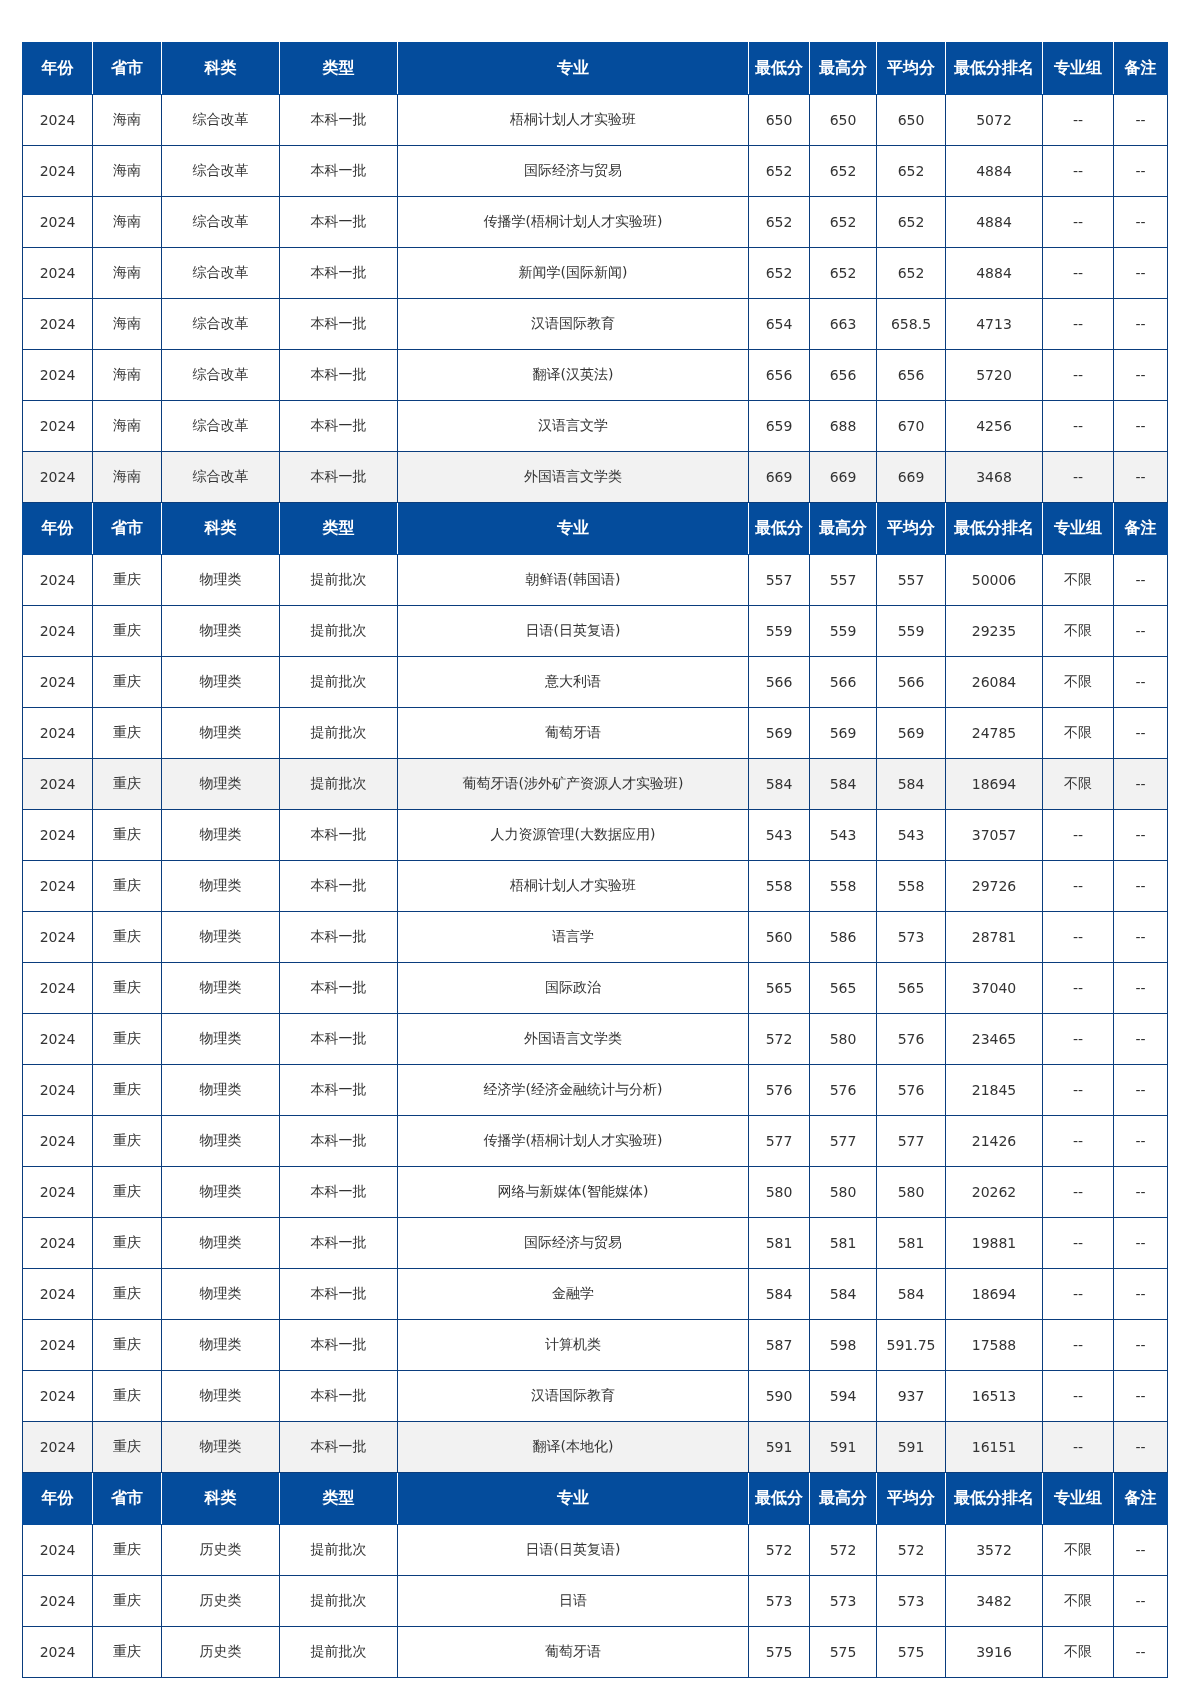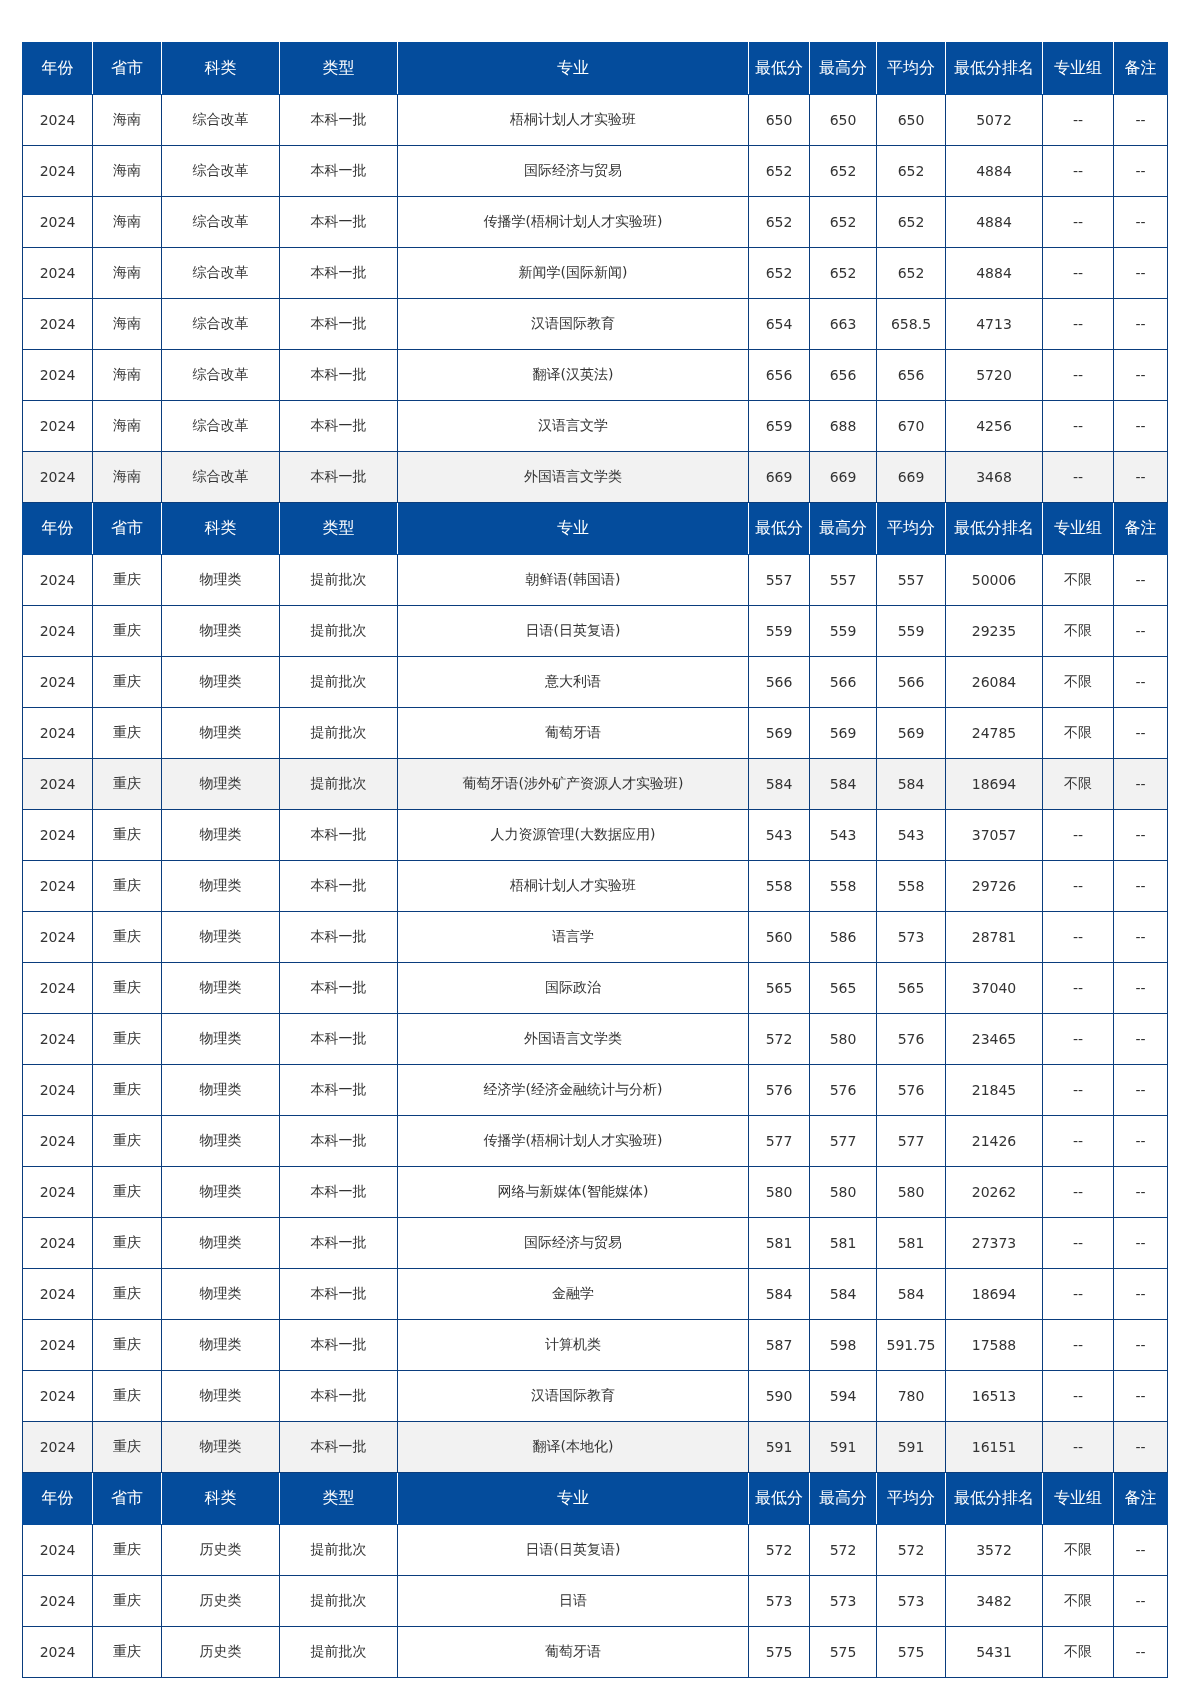--- a/index.html
+++ b/index.html
@@ -7,21 +7,21 @@
          font-family: "DejaVu Sans", "Liberation Sans", sans-serif; }
   table.scores {
     position: absolute; left: 22px; top: 42px;
     width: 1145px; border-collapse: collapse; table-layout: fixed;
   }
   table.scores td, table.scores th {
     border: 1px solid #0a3d7d; text-align: center; vertical-align: middle;
     padding: 0; overflow: hidden; white-space: nowrap;
   }
   tr.hdr th {
-    background: #044c9c; color: #ffffff; font-weight: normal;
+    background: #044c9c; color: #ffffff; font-weight: bold;
     font-size: 16px; height: 51px; border-color: #ffffff;
     border-top-color: #044c9c; border-bottom-color: #044c9c;
   }
   tr.hdr th:first-child { border-left-color: #044c9c; }
   tr.hdr th:last-child { border-right-color: #044c9c; }
   tr.row td { height: 50px; font-size: 14px; color: #333333; background: #ffffff; }
   tr.row.alt td { background: #f2f2f2; }
 </style>
 </head>
 <body>
@@ -342,21 +342,21 @@
       </tr>
       <tr class="row">
         <td>2024</td>
         <td>重庆</td>
         <td>物理类</td>
         <td>本科一批</td>
         <td>国际经济与贸易</td>
         <td>581</td>
         <td>581</td>
         <td>581</td>
-        <td>27373</td>
+        <td>19881</td>
         <td>--</td>
         <td>--</td>
       </tr>
       <tr class="row">
         <td>2024</td>
         <td>重庆</td>
         <td>物理类</td>
         <td>本科一批</td>
         <td>金融学</td>
         <td>584</td>
@@ -380,21 +380,21 @@
         <td>--</td>
       </tr>
       <tr class="row">
         <td>2024</td>
         <td>重庆</td>
         <td>物理类</td>
         <td>本科一批</td>
         <td>汉语国际教育</td>
         <td>590</td>
         <td>594</td>
-        <td>780</td>
+        <td>937</td>
         <td>16513</td>
         <td>--</td>
         <td>--</td>
       </tr>
       <tr class="row alt">
         <td>2024</td>
         <td>重庆</td>
         <td>物理类</td>
         <td>本科一批</td>
         <td>翻译(本地化)</td>
@@ -446,18 +446,18 @@
       </tr>
       <tr class="row">
         <td>2024</td>
         <td>重庆</td>
         <td>历史类</td>
         <td>提前批次</td>
         <td>葡萄牙语</td>
         <td>575</td>
         <td>575</td>
         <td>575</td>
-        <td>5431</td>
+        <td>3916</td>
         <td>不限</td>
         <td>--</td>
       </tr>
     </tbody>
 </table>
 
 </body></html>

